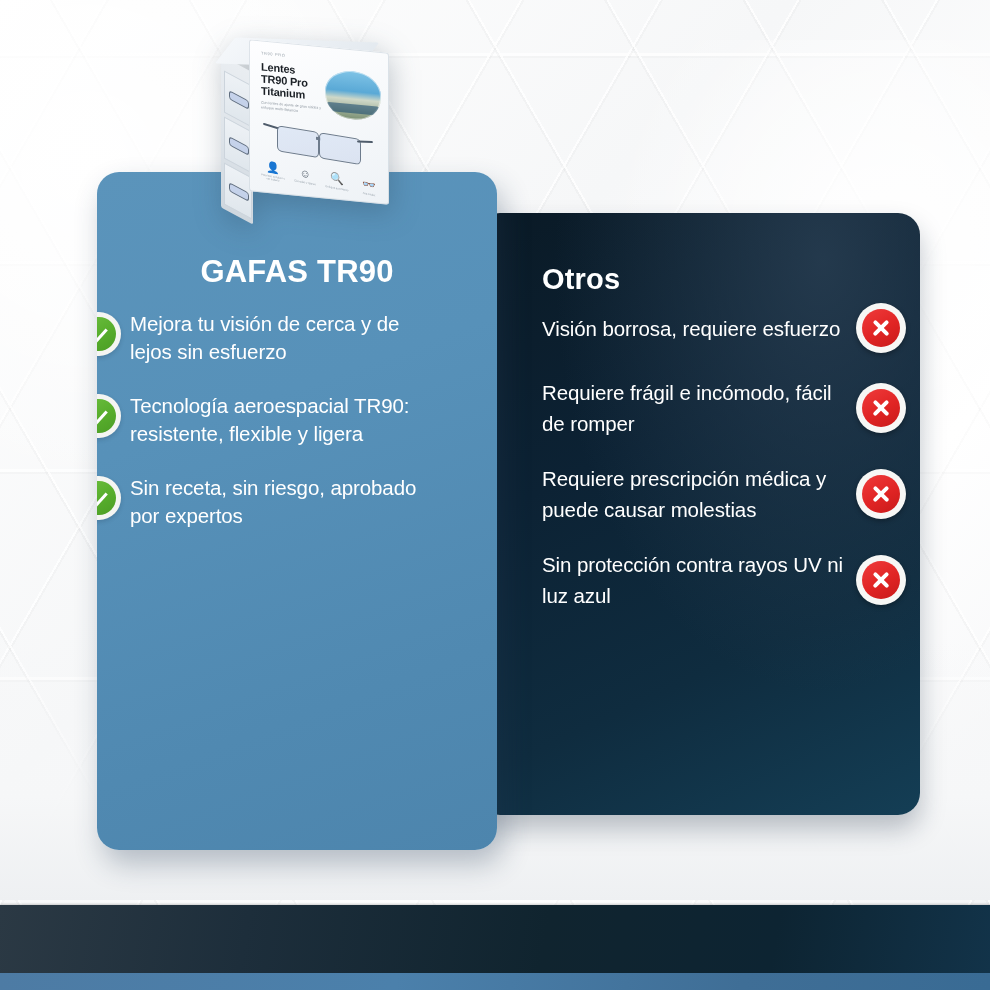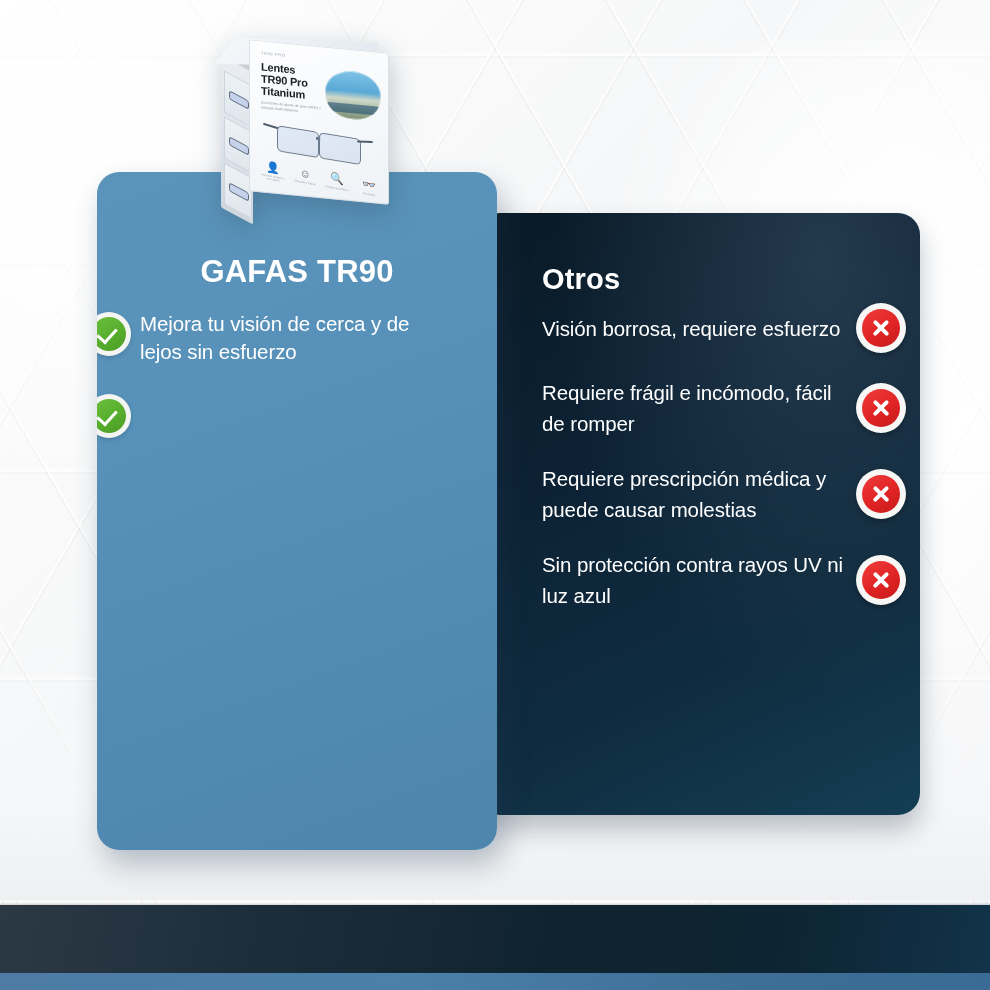--- a/index.html
+++ b/index.html
@@ -253,21 +253,21 @@
   .pros-list {
     position: absolute;
     left: 0; top: 138px;
     width: 400px;
   }
   .pro-item {
     position: relative;
     display: flex;
     align-items: flex-start;
     margin-bottom: 26px;
-    padding-left: 12px;
+    padding-left: 2px;
   }
   .pro-text {
     margin-left: 9px;
     width: 305px;
     font-size: 20.5px;
     line-height: 28px;
     color: #ffffff;
     letter-spacing: -.1px;
   }
 
@@ -422,28 +422,37 @@
 
       <div class="pro-item">
         <div class="icon-check">
           <div class="ring"></div>
             <div class="disc"></div>
             <div class="tick"></div>
         </div>
         <div class="pro-text">Mejora tu visión de cerca y de lejos sin esfuerzo</div>
       </div>
 
-
-
       <div class="pro-item">
         <div class="icon-check">
           <div class="ring"></div>
             <div class="disc"></div>
             <div class="tick"></div>
         </div>
+        <div class="pro-text">Tecnología aeroespacial TR90: resistente, flexible y ligera</div>
+      </div>
+
+
+      <div class="pro-item">
+        <div class="icon-check">
+          <div class="ring"></div>
+            <div class="disc"></div>
+            <div class="tick"></div>
+        </div>
+        <div class="pro-text">Sin receta, sin riesgo, aprobado por expertos</div>
       </div>
 
     </div>
   </div>
 
   <div class="product-box">
     <div class="pb-left"></div>
     <div class="pb-sideimg a"></div>
     <div class="pb-sideimg b"></div>
     <div class="pb-sideimg c"></div>

